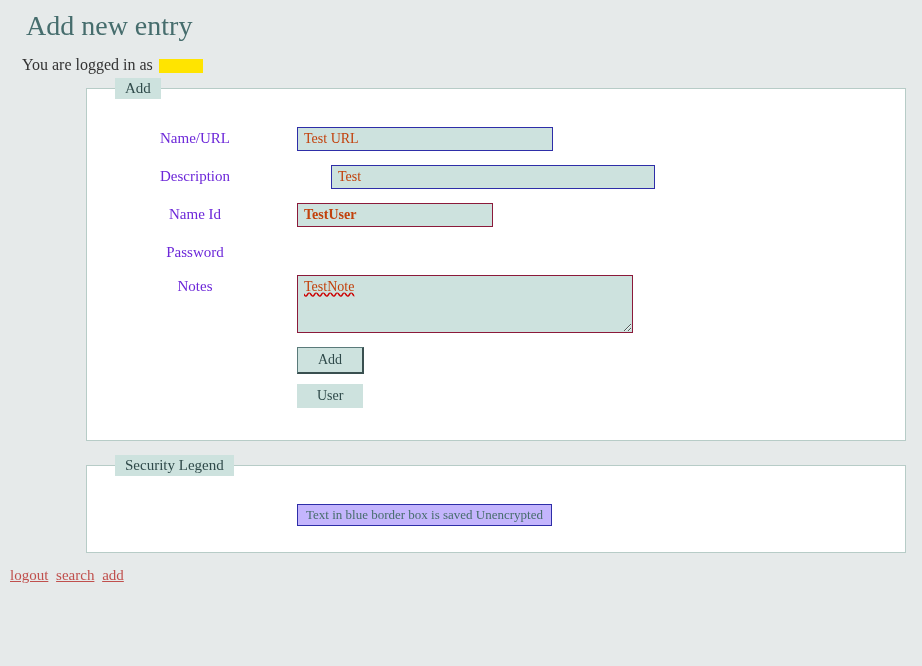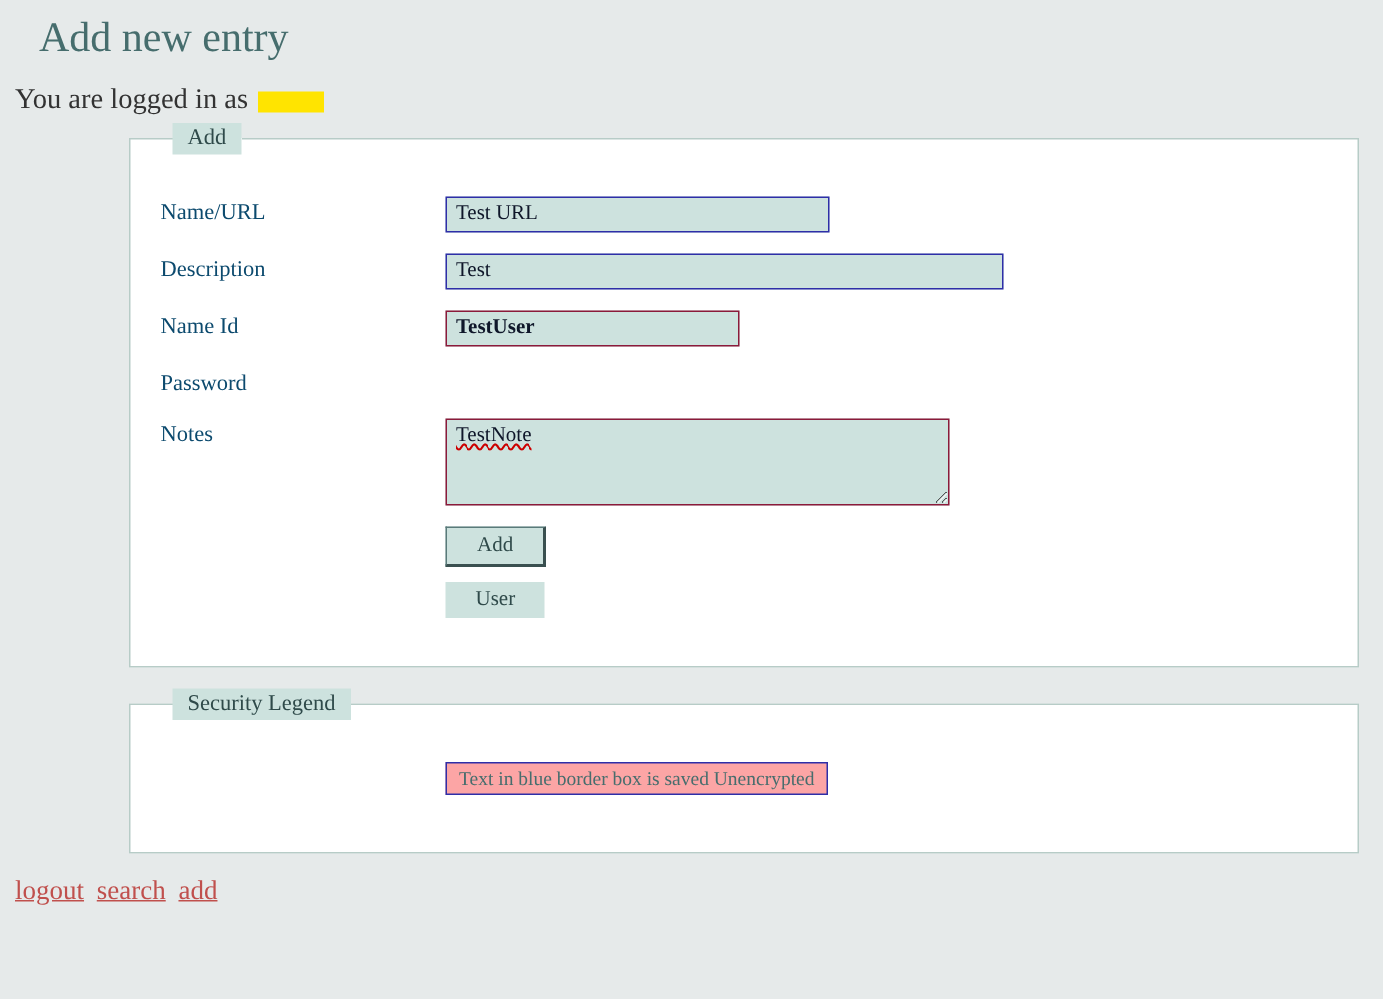--- a/index.html
+++ b/index.html
@@ -10,23 +10,23 @@
       padding: 6px;
       width: 922px;
     }
     h1.page-title {
       font-size: 28px;
       font-weight: normal;
       color: #466d6d;
       margin: 4px 0 14px 20px;
     }
     .login-line {
-      font-size: 19px;
+      font-size: 16px;
       color: #333;
-      margin-left: 4px;
+      margin-left: 16px;
       margin-bottom: 2px;
     }
     .redact {
       display: inline-block;
       width: 44px;
       height: 14px;
       background: #ffe400;
       vertical-align: middle;
       margin-left: 2px;
     }
@@ -45,38 +45,38 @@
       padding: 2px 10px;
       margin-left: 8px;
     }
     .form-row {
       display: flex;
       align-items: flex-start;
       margin-bottom: 14px;
     }
     .form-row label {
       width: 190px;
-      text-align: left;
+      text-align: center;
       padding-right: 14px;
       padding-top: 3px;
       font-size: 15px;
-      color: #0c4a6e;
+      color: #6d28d9;
     }
     .fld {
       background: #cde2de;
       font-size: 14px;
-      color: #0f172a;
+      color: #c2410c;
       padding: 3px 6px;
       font-family: inherit;
       outline: none;
     }
     .blue-border { border: 1.5px solid #2e2ea8; }
     .maroon-border { border: 1.5px solid #8b1a3a; }
     .fld-name { width: 256px; }
-    .fld-desc { width: 372px; }
+    .fld-desc { width: 324px; margin-left: 34px; }
     .fld-user { width: 196px; font-weight: bold; }
     .fld-pass { width: 196px; }
     .fld-notes {
       width: 336px;
       height: 58px;
       resize: both;
       text-decoration: underline wavy #cc0000;
     }
     .btn-row {
       display: flex;
@@ -90,31 +90,31 @@
       font-family: inherit;
       padding: 4px 20px;
       cursor: pointer;
     }
     .btn-add { border: 1px solid #5a7a7a; border-right: 2px solid #3a5050; border-bottom: 2px solid #3a5050; }
     .btn-clear { border: none; }
     .legend-box {
       font-size: 13px;
       color: #476d6d;
       padding: 2px 8px;
-      background: #fca5a5;
+      background: #c4b5fd;
       display: inline-block;
-      margin-bottom: 12px;
+      margin-bottom: 0;
     }
     .legend-row {
       display: flex;
       margin-bottom: 4px;
     }
     .footer-links {
       margin: 8px 0 4px 4px;
-      font-size: 18px;
+      font-size: 15px;
     }
     .footer-links a {
       color: #c0504d;
       text-decoration: underline;
       margin-right: 4px;
     }
   </style>
 </head>
 <body>
 

